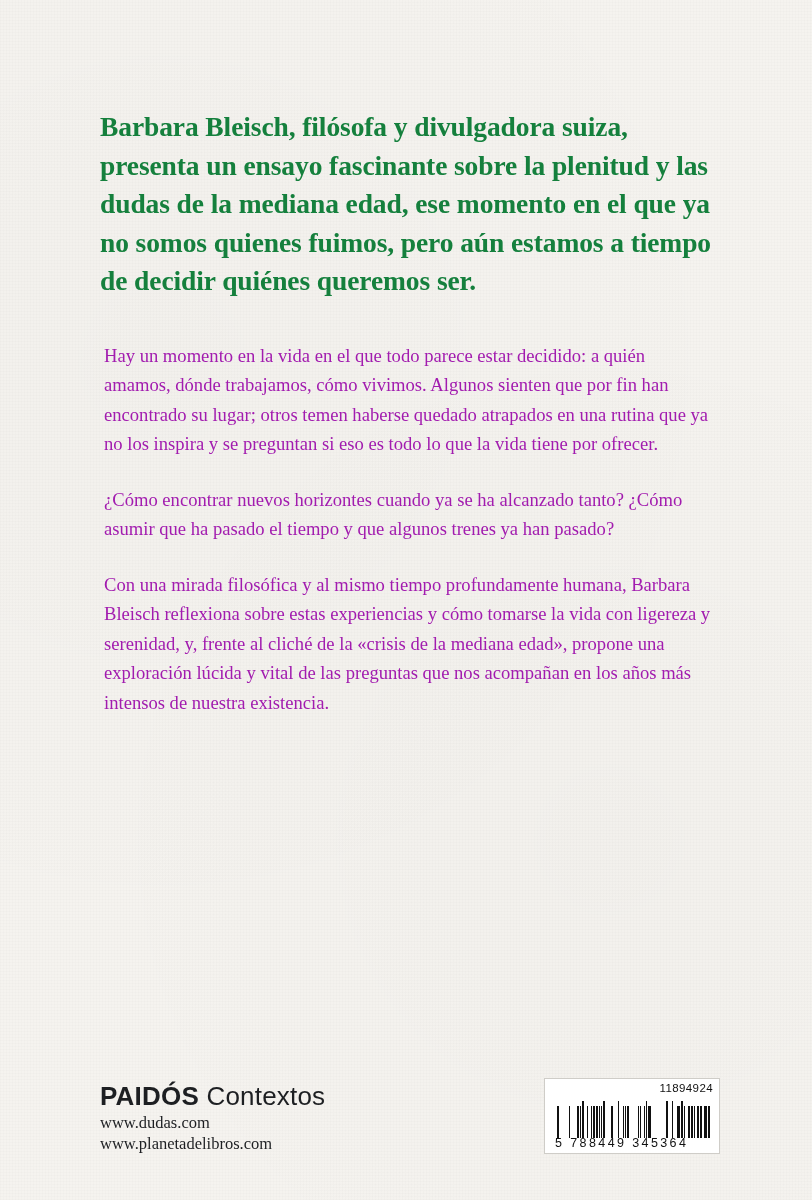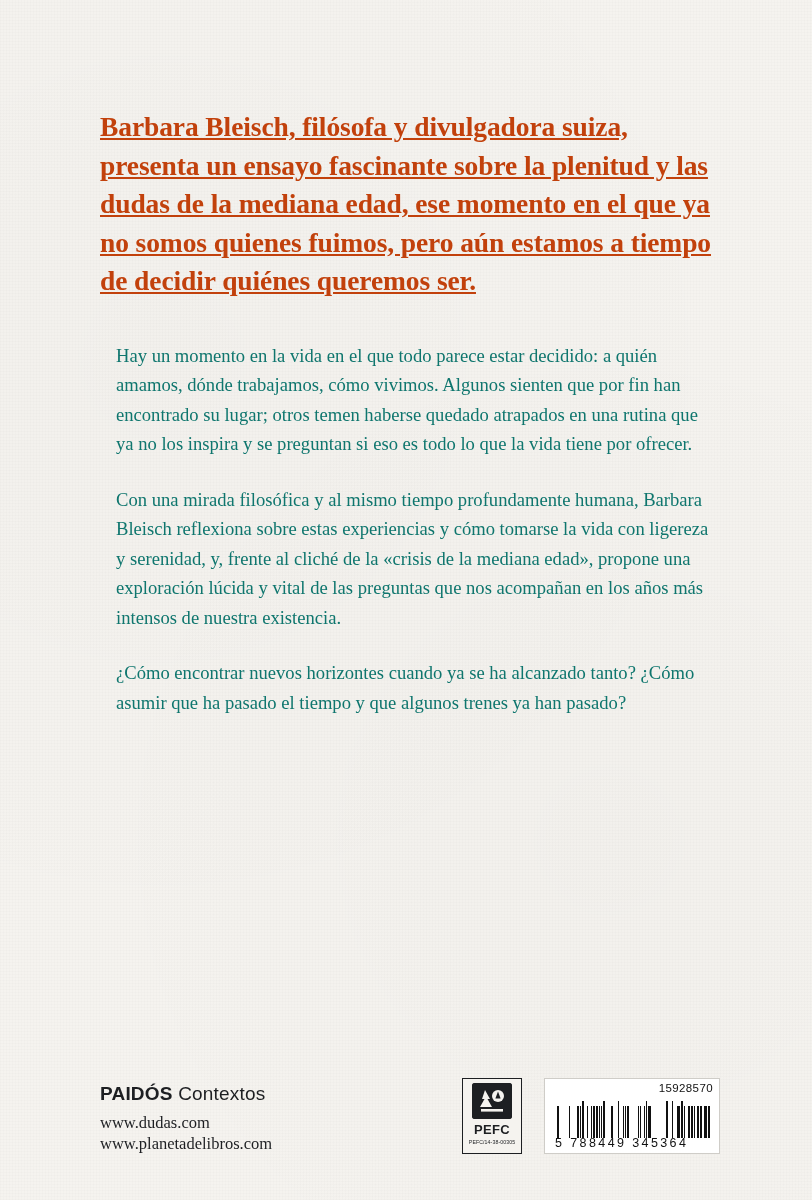--- a/index.html
+++ b/index.html
@@ -30,58 +30,56 @@
     position: absolute;
     inset: 0;
   }
   .content {
     position: absolute;
     left: 100px;
     right: 96px;
     top: 108px;
   }
   .headline {
-    color: #c2410c;
+    color: #15803d;
     font-family: "Liberation Serif", serif;
     font-weight: bold;
     font-size: 27.5px;
     line-height: 38.5px;
     letter-spacing: -0.1px;
     margin: 0 0 40px 0;
-    text-decoration: underline;
   }
   .body-para {
-    color: #0f766e;
+    color: #a21caf;
     font-family: "Liberation Serif", serif;
     font-size: 18.6px;
     line-height: 29.5px;
-    margin: 0 0 26px 16px;
+    margin: 0 0 26px 4px;
   }
   .body-para:last-child {
     margin-bottom: 0;
   }
   
   .footer {
     position: absolute;
     left: 100px;
     bottom: 44px;
     width: 620px;
     height: 100px;
   }
   .imprint-block {
     position: absolute;
     left: 0;
     bottom: 2px;
     color: #1d1f22;
   }
   .imprint-title {
     font-family: "Liberation Sans", sans-serif;
-    font-size: 19px;
+    font-size: 26px;
     letter-spacing: 0.2px;
-    margin-bottom: 7px;
     white-space: nowrap;
   }
   .imprint-title .brand {
     font-weight: bold;
   }
   .imprint-title .series {
     font-weight: normal;
   }
   .imprint-url {
     font-family: "Liberation Serif", serif;
@@ -175,51 +173,38 @@
 </style>
 </head>
 <body>
 
 <div class="page">
   <div class="paper-texture"></div>
 
   <div class="content">
     <p class="headline">Barbara Bleisch, filósofa y divulgadora suiza, presenta un ensayo fascinante sobre la plenitud y las dudas de la mediana edad, ese momento en el que ya no somos quienes fuimos, pero aún estamos a tiempo de decidir quiénes queremos ser.</p>
     <p class="body-para">Hay un momento en la vida en el que todo parece estar decidido: a quién amamos, dónde trabajamos, cómo vivimos. Algunos sienten que por fin han encontrado su lugar; otros temen haberse quedado atrapados en una rutina que ya no los inspira y se preguntan si eso es todo lo que la vida tiene por ofrecer.</p>
+    <p class="body-para">¿Cómo encontrar nuevos horizontes cuando ya se ha alcanzado tanto? ¿Cómo asumir que ha pasado el tiempo y que algunos trenes ya han pasado?</p>
     <p class="body-para">Con una mirada filosófica y al mismo tiempo profundamente humana, Barbara Bleisch reflexiona sobre estas experiencias y cómo tomarse la vida con ligereza y serenidad, y, frente al cliché de la «crisis de la mediana edad», propone una exploración lúcida y vital de las preguntas que nos acompañan en los años más intensos de nuestra existencia.</p>
-    <p class="body-para">¿Cómo encontrar nuevos horizontes cuando ya se ha alcanzado tanto? ¿Cómo asumir que ha pasado el tiempo y que algunos trenes ya han pasado?</p>
   </div>
 
   <div class="footer">
 
     <div class="imprint-block">
       <div class="imprint-title">
         <span class="brand">PAIDÓS</span>
         <span class="series">Contextos</span>
       </div>
       <div class="imprint-url">www.dudas.com</div>
       <div class="imprint-url">www.planetadelibros.com</div>
     </div>
 
-    <div class="pefc">
-      <div class="pefc-mark">
-        <svg width="40" height="36" viewBox="0 0 40 36" xmlns="http://www.w3.org/2000/svg">
-          <rect x="0" y="0" width="40" height="36" fill="#1d1f22"></rect>
-          <path d="M13 7 L18 16 L15.5 16 L20 24 L8 24 L12.5 16 L10 16 Z" fill="#f5f3ef"></path>
-          <circle cx="26" cy="13" r="6" fill="#f5f3ef"></circle>
-          <path d="M26 8.5 L28.6 15.5 L23.4 15.5 Z" fill="#1d1f22"></path>
-          <rect x="9" y="26" width="22" height="2.6" fill="#f5f3ef"></rect>
-        </svg>
-      </div>
-      <div class="pefc-name">PEFC</div>
-      <div class="pefc-code">PEFC/14-38-00305</div>
-    </div>
 
     <div class="barcode-box">
-      <div class="barcode-num">15928570</div>
+      <div class="barcode-num">11894924</div>
       <div class="barcode-bars">
           <span style="width: 2px; height: 86%;"></span>
           <span style="width: 2px; height: 86%; background: transparent;"></span>
           <span style="width: 2px; height: 86%; background: transparent;"></span>
           <span style="width: 1px; height: 86%; background: transparent;"></span>
           <span style="width: 2px; height: 86%; background: transparent;"></span>
           <span style="width: 1px; height: 86%;"></span>
           <span style="width: 3px; height: 100%; background: transparent;"></span>
           <span style="width: 3px; height: 100%; background: transparent;"></span>
           <span style="width: 2px; height: 86%;"></span>

